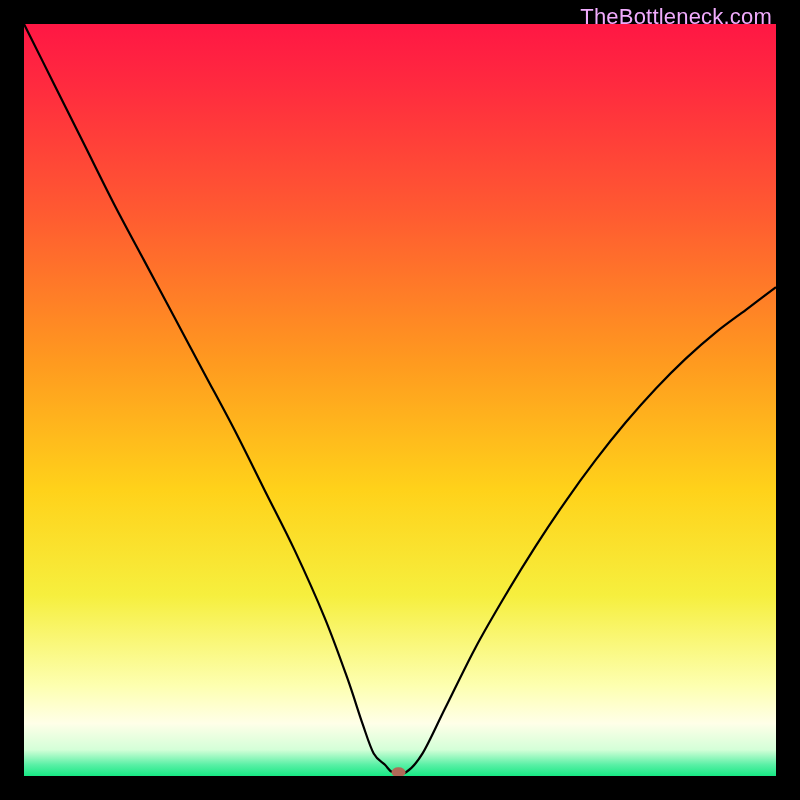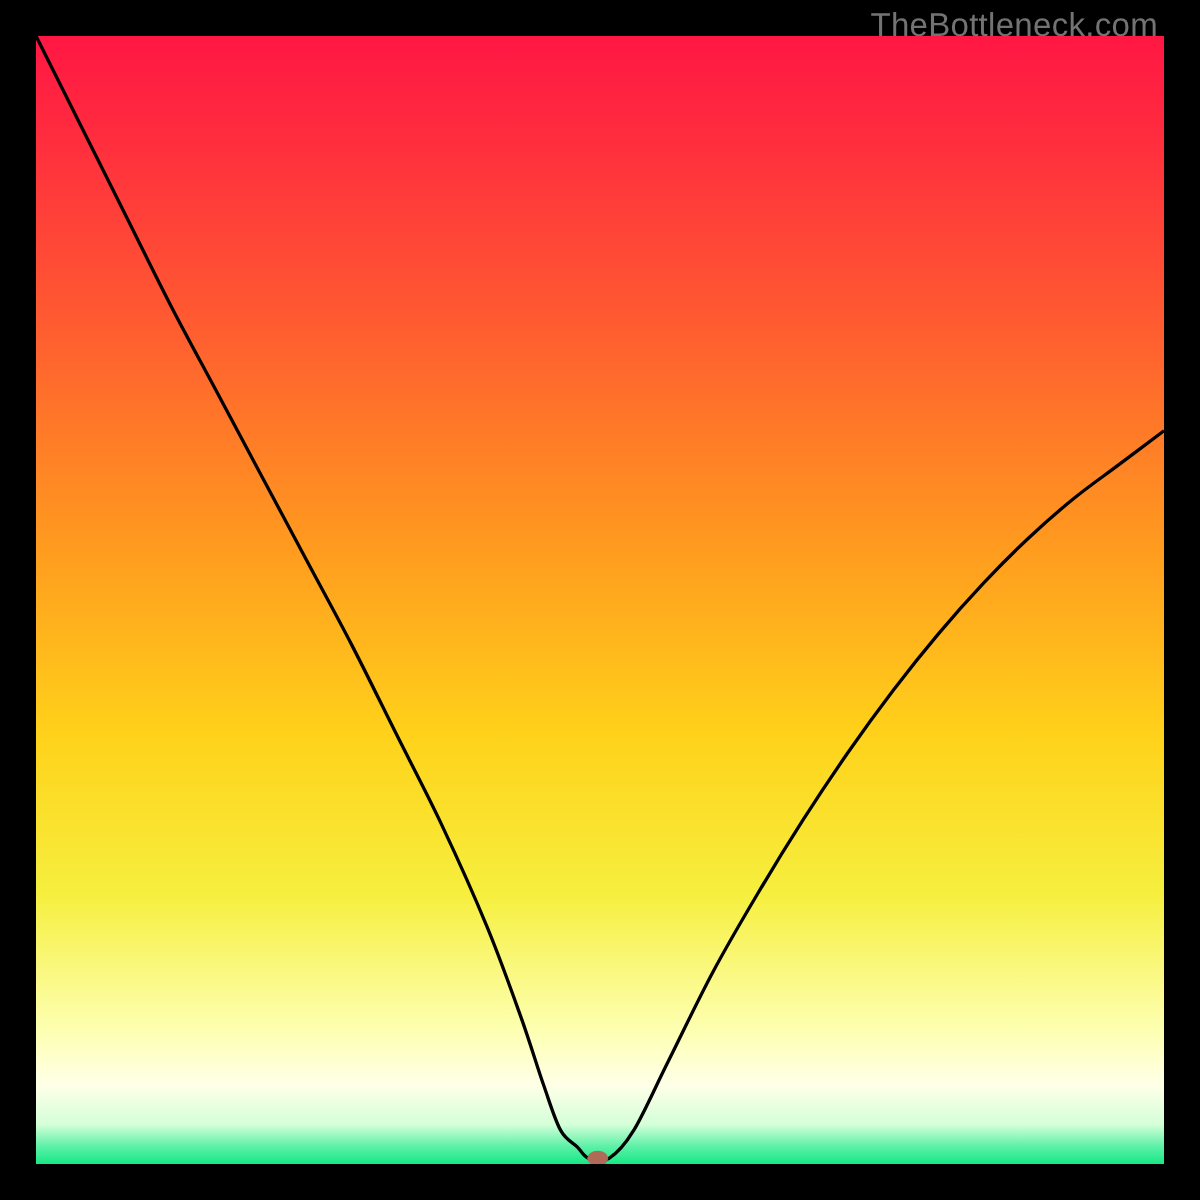--- a/index.html
+++ b/index.html
@@ -24,21 +24,21 @@
     left: 24px;
     top: 24px;
     width: 752px;
     height: 752px;
     overflow: hidden;
   }
   .watermark {
     position: absolute;
     top: 4px;
     right: 28px;
-    color: #737373;
+    color: #f0abfc;
     font-size: 22px;
     font-weight: 500;
     letter-spacing: 0.2px;
   }
   svg {
     display: block;
   }
 </style>
 </head>
 <body>

